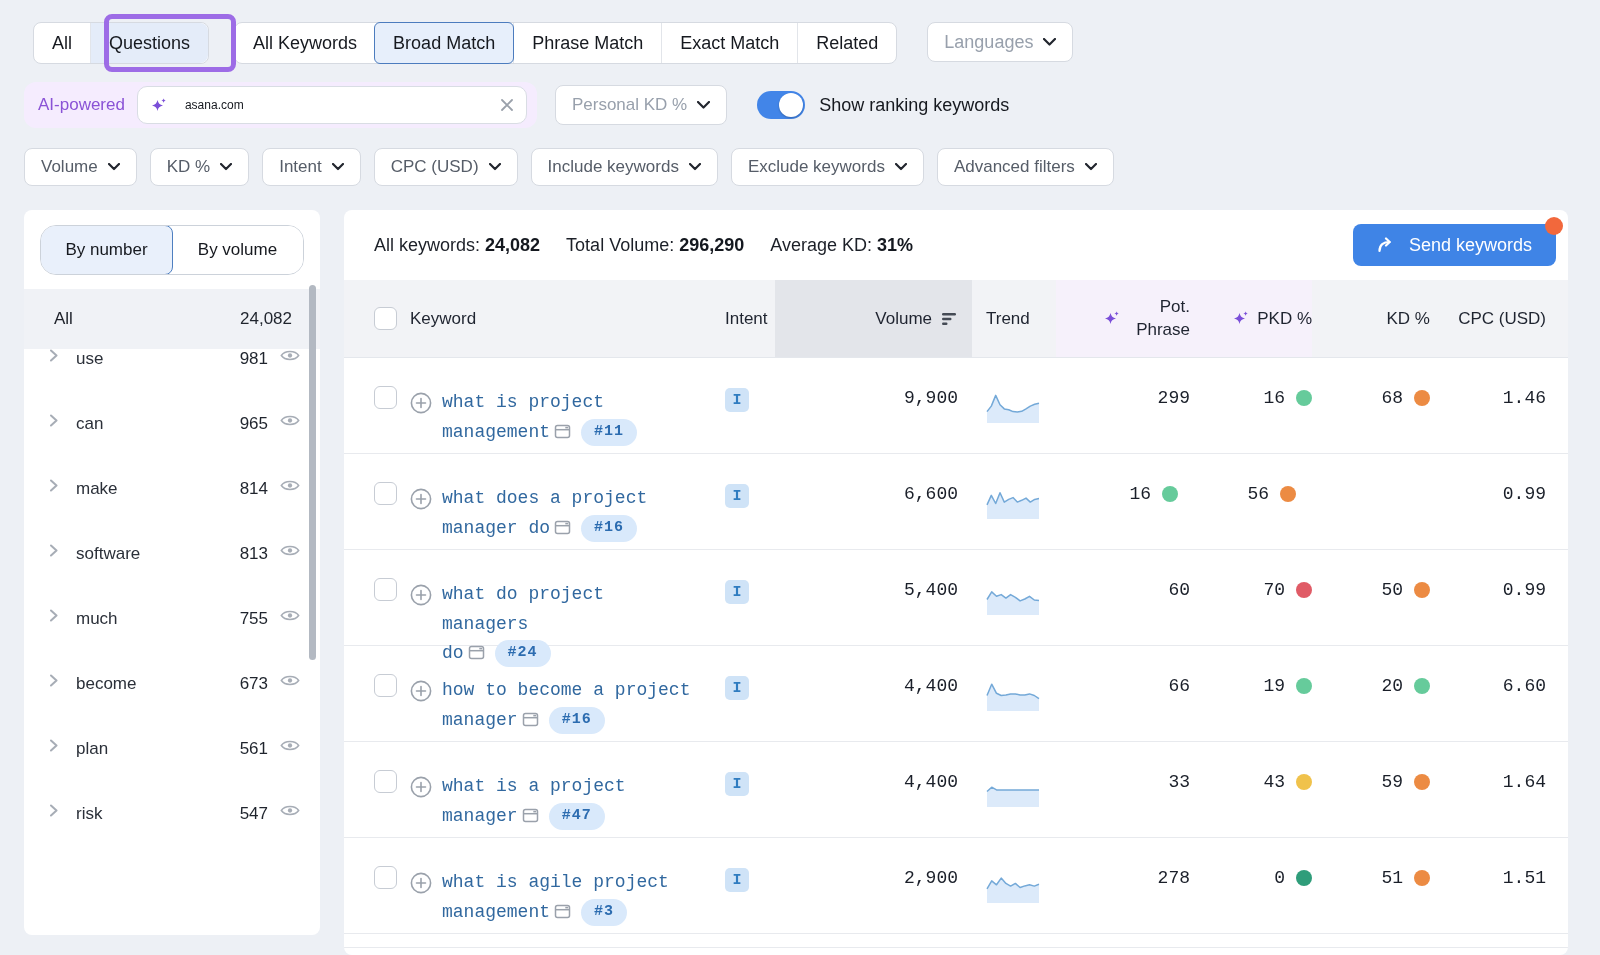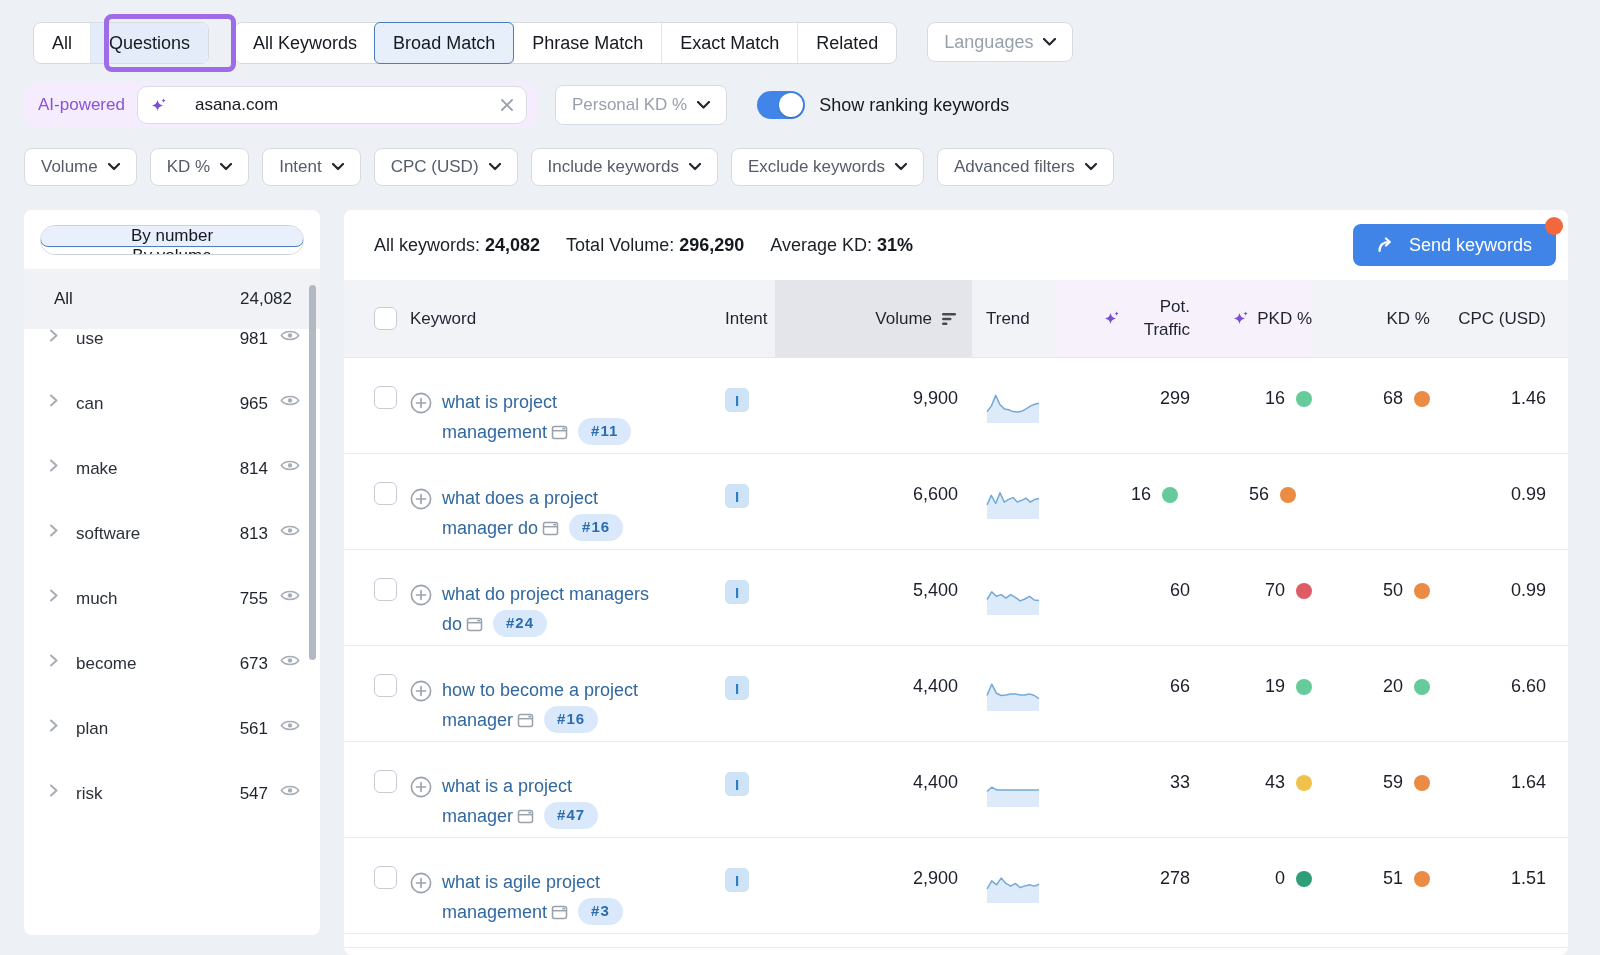--- a/index.html
+++ b/index.html
@@ -17,37 +17,37 @@
   .annotation-box { position:absolute; left:71px; top:-8px; width:132px; height:58px; border:5px solid #9d6ce6; border-radius:8px; pointer-events:none; z-index:3; }
   .gap25 { width:25px; } .gap30 { width:30px; }
   .btn-dd { display:inline-flex; align-items:center; gap:10px; background:#fff; border:1px solid #d6dae1; border-radius:8px; height:40px; padding:0 16px; font-size:18px; cursor:pointer; }
   .btn-dd .lbl-gray { color:#98a0ac; }
 
   
   .search-row { position:absolute; left:24px; top:82px; display:flex; align-items:center; }
   .ai-wrap { background:#f5ecfe; border-radius:12px; height:46px; display:flex; align-items:center; padding:0 10px 0 14px; }
   .ai-label { color:#8a53d6; font-size:17px; margin-right:12px; }
   .search-box { background:#fff; border:1px solid #d9dde4; border-radius:10px; height:38px; width:390px; display:flex; align-items:center; padding:0 12px; }
-  .search-box input { border:none; outline:none; flex:1; font-size:17px; color:#16191f; font-family:"Liberation Sans", sans-serif; background:transparent; margin-left:28px; }
+  .search-box input { border:none; outline:none; flex:1; font-size:12px; color:#16191f; font-family:"Liberation Sans", sans-serif; background:transparent; margin-left:18px; }
   .kd-dd { margin-left:18px; height:40px; font-size:17px; }
   .toggle-wrap { display:flex; align-items:center; margin-left:30px; gap:14px; }
   .toggle { width:48px; height:28px; border-radius:14px; background:#4285e8; position:relative; cursor:pointer; }
   .toggle .knob { position:absolute; right:2px; top:2px; width:24px; height:24px; background:#fff; border-radius:50%; box-shadow:0 1px 2px rgba(0,0,0,.25); }
   .toggle-label { font-size:18px; color:#16191f; }
 
   
   .filters-row { position:absolute; left:24px; top:148px; display:flex; gap:13px; }
   .filter-btn { height:38px; font-size:17px; color:#565d68; }
 
   
   .sidebar { position:absolute; left:24px; top:210px; width:296px; height:725px; background:#fff; border-radius:8px; overflow:hidden; }
   .main { position:absolute; left:344px; top:210px; width:1224px; height:745px; background:#fff; border-radius:8px; overflow:hidden; }
 
   
-  .seg-control { margin:15px 16px 14px 16px; display:flex; border:1px solid #ccd2da; border-radius:16px; height:30px; overflow:hidden;flex-direction:column; }
+  .seg-control { margin:15px 16px 14px 16px; display:flex; border:1px solid #ccd2da; border-radius:16px; height:50px; overflow:hidden; }
   .seg { flex:1; display:flex; align-items:center; justify-content:center; font-size:17px; color:#16191f; cursor:pointer; background:#fff; }
   .seg.selected { background:#e9f0fb; border:1px solid #4e7fc0; border-radius:8px; margin:-1px; position:relative; z-index:1; }
   .all-row { height:60px; background:#f0f2f6; display:flex; align-items:center; justify-content:space-between; padding:0 28px 0 30px; font-size:17px; }
   .all-count { font-size:17px; color:#1f242d; }
   .group-list { position:relative; }
   .group-item { height:65px; display:flex; align-items:flex-start; padding:0 20px 0 26px; cursor:pointer; }
   .group-item .chev { margin-right:18px; display:flex; }
   .group-item .g-label { flex:1; font-size:17px; color:#2b3039; }
   .group-item .g-count { font-size:17px; color:#1f242d; margin-right:12px; }
   .sb-scrollbar { position:absolute; right:4px; top:75px; width:7px; height:375px; background:#b3b9c2; border-radius:4px; }
@@ -71,21 +71,21 @@
   .c-trend { flex:0 0 84px; padding-left:14px; }
   .c-pot { flex:0 0 134px; justify-content:flex-end; }
   .c-pkd { flex:0 0 122px; justify-content:flex-end; }
   .c-kd { flex:0 0 118px; justify-content:flex-end; }
   .c-cpc { flex:1 1 auto; justify-content:flex-end; padding-right:22px; }
   .thead .cell { align-items:center; }
   .thead .c-vol { background:#e3e5ea; }
   .thead .c-pot, .thead .c-pkd { background:#f6f1fb; }
   .thead .pot-label { width:56px; text-align:right; line-height:1.3; }
   .checkbox { width:23px; height:23px; border:1.5px solid #c7ccd4; border-radius:6px; background:#fff; cursor:pointer; }
-  .trow .cell { padding-top:30px; }
+  .trow .cell { padding-top:30px;font-family:Liberation Mono, monospace; }
   .trow .c-check { padding-top:28px; }
   .kw-cell { display:flex; align-items:flex-start; gap:10px; }
   .kw-text { max-width:255px; font-size:18px; color:#31689f; line-height:1.65; cursor:pointer; }
   .kw-line2 { white-space:nowrap; display:inline; }
   .serp-icon { display:inline-block; vertical-align:-2px; margin:0 4px; cursor:pointer; }
   .pos-badge { display:inline-flex; align-items:center; height:27px; border-radius:14px; background:#d9e9fb; color:#2c6cb0; font-size:15px; font-weight:bold; padding:0 13px; margin-left:6px; vertical-align:2px; letter-spacing:1px; cursor:pointer; }
   .intent-badge { width:24px; height:24px; border-radius:5px; background:#cfe3f7; color:#2f7cc0; font-size:15px; font-weight:bold; display:flex; align-items:center; justify-content:center; }
   .num { font-size:18px; color:#1a1f29; }
   .dot { width:16px; height:16px; border-radius:50%; margin-left:11px; }
   .spark { display:block; }
@@ -348,21 +348,21 @@
       </span>
     </div>
     <div class="cell c-trend">
         <span>Trend</span>
       </div>
     <div class="cell c-pot">
       <svg class="hdr-sparkle" width="17" height="15" viewBox="0 0 17 15">
         <path d="M7.5 2 C8.1 5.2 9.8 6.9 13 7.5 C9.8 8.1 8.1 9.8 7.5 13 C6.9 9.8 5.2 8.1 2 7.5 C5.2 6.9 6.9 5.2 7.5 2 Z" fill="#7b4fd9"></path>
         <path d="M13.6 0.3 C13.8 1.7 14.5 2.4 15.9 2.6 C14.5 2.8 13.8 3.5 13.6 4.9 C13.4 3.5 12.7 2.8 11.3 2.6 C12.7 2.4 13.4 1.7 13.6 0.3 Z" fill="#7b4fd9"></path>
       </svg>
-      <span class="pot-label">Pot. Traffic</span>
+      <span class="pot-label">Pot. Phrase</span>
     </div>
     <div class="cell c-pkd">
       <span class="pkd-hdr-group">
         <svg width="17" height="15" viewBox="0 0 17 15">
           <path d="M7.5 2 C8.1 5.2 9.8 6.9 13 7.5 C9.8 8.1 8.1 9.8 7.5 13 C6.9 9.8 5.2 8.1 2 7.5 C5.2 6.9 6.9 5.2 7.5 2 Z" fill="#7b4fd9"></path>
           <path d="M13.6 0.3 C13.8 1.7 14.5 2.4 15.9 2.6 C14.5 2.8 13.8 3.5 13.6 4.9 C13.4 3.5 12.7 2.8 11.3 2.6 C12.7 2.4 13.4 1.7 13.6 0.3 Z" fill="#7b4fd9"></path>
         </svg>
         <span>PKD %</span>
       </span>
     </div>

